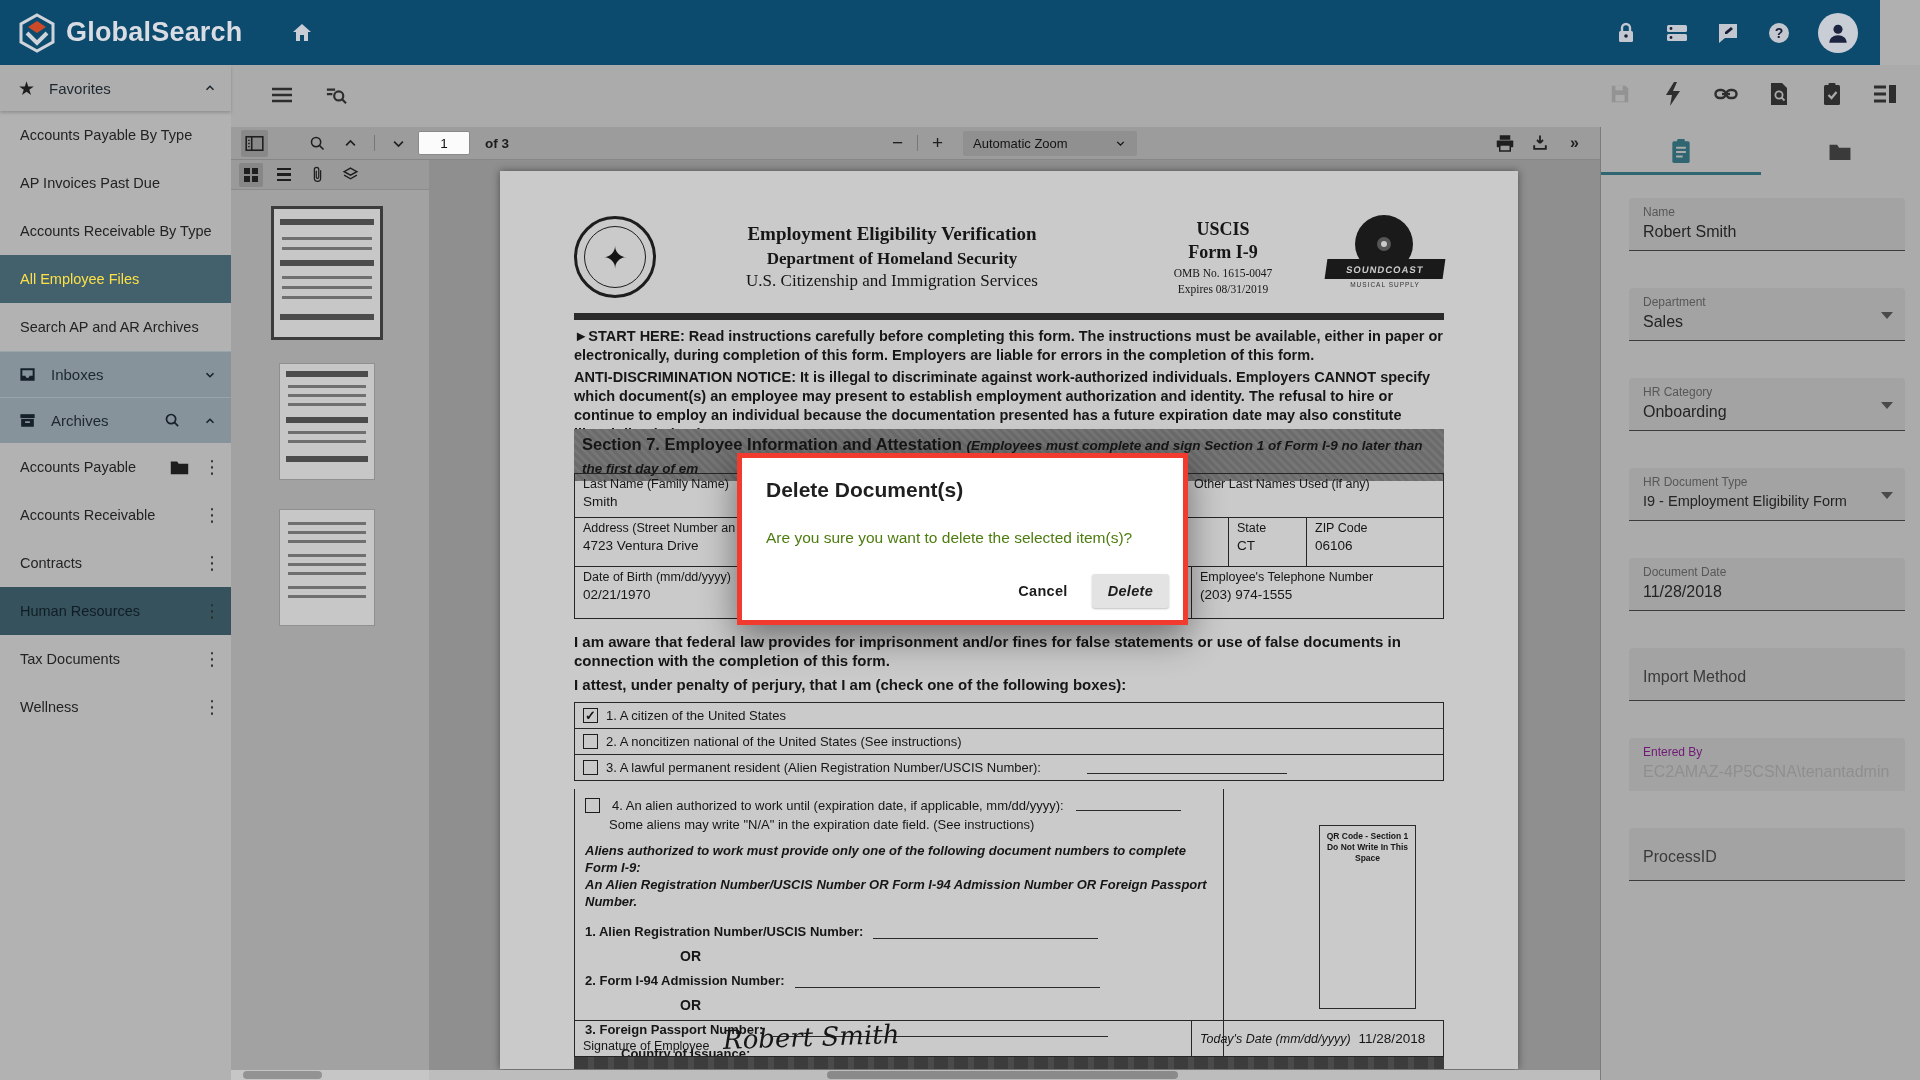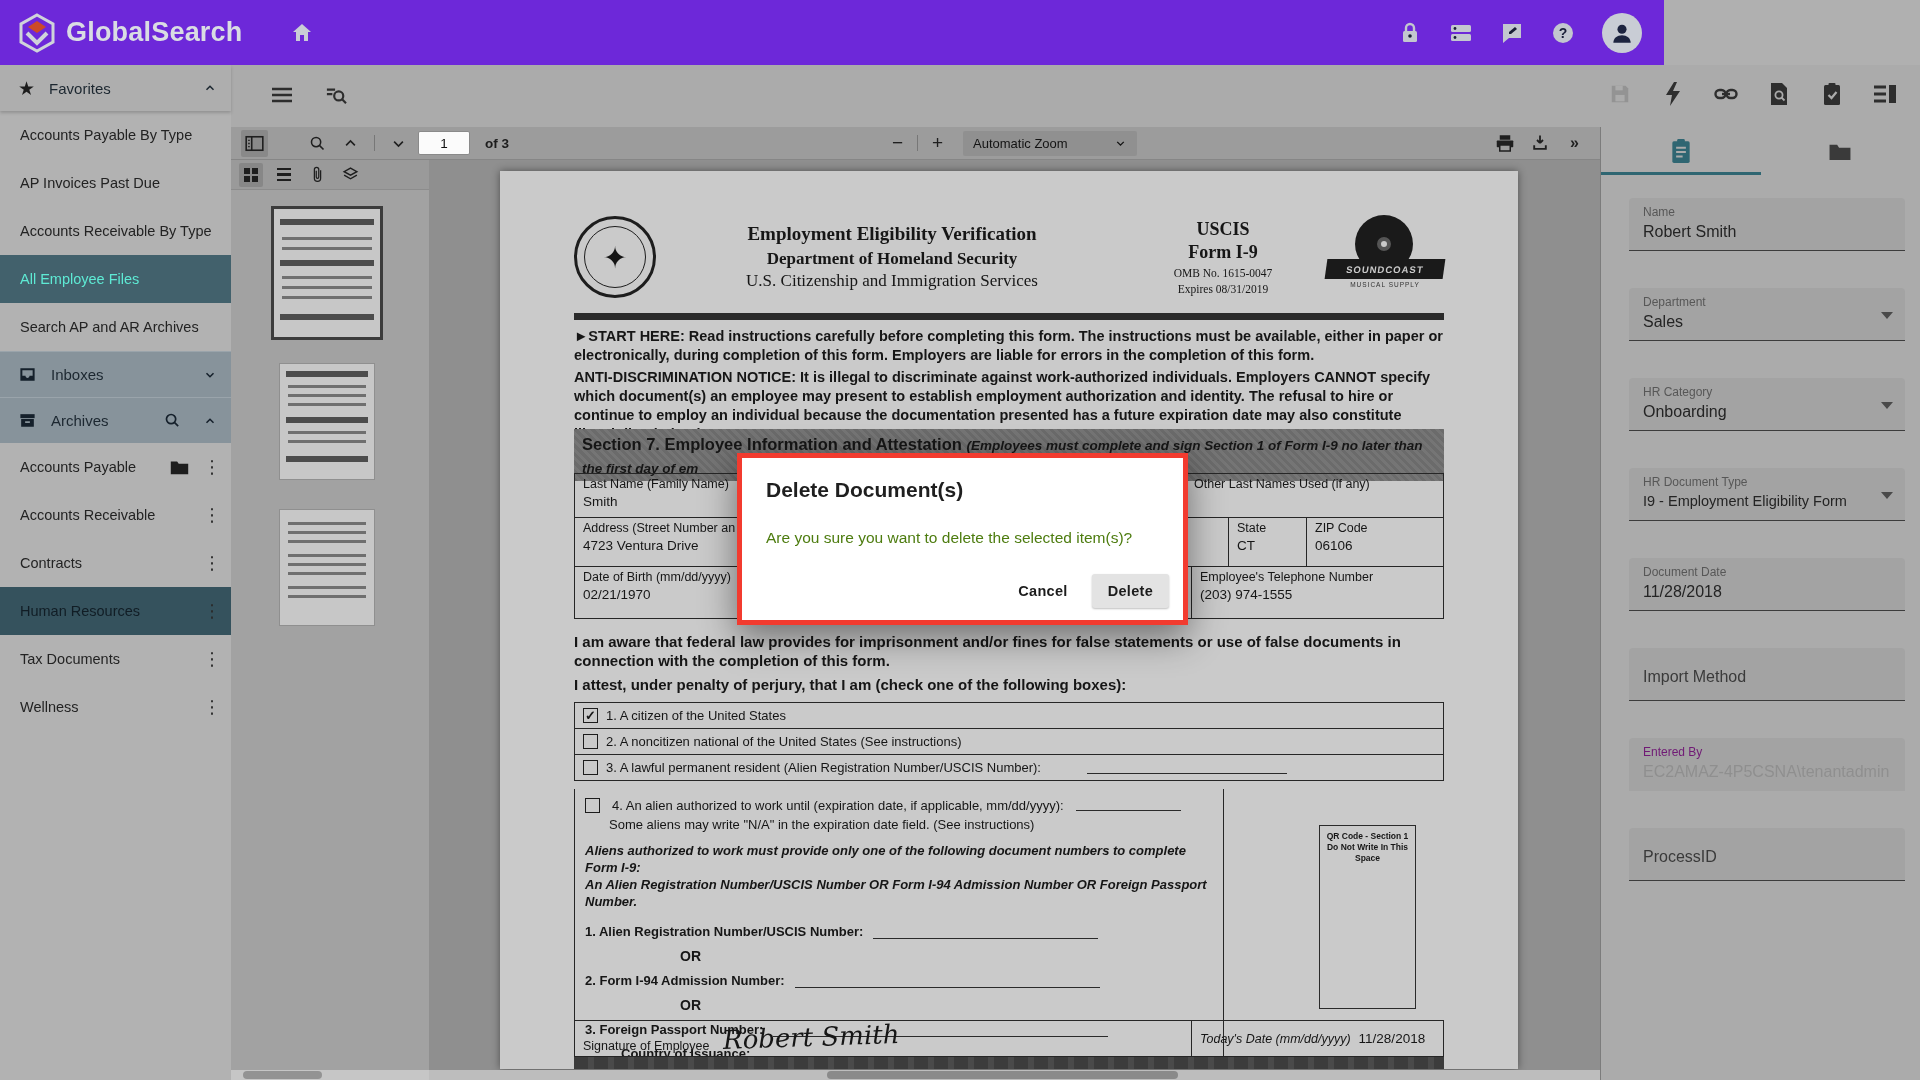--- a/index.html
+++ b/index.html
@@ -1,39 +1,39 @@
 <!DOCTYPE html>
 <html><head>
 <meta charset="utf-8">
 <style>
   * { margin:0; padding:0; box-sizing:border-box; }
   html,body { width:1920px; height:1080px; }
   body { font-family:"Liberation Sans", sans-serif; background:#b0b0b0; overflow:hidden; }
   #app { position:relative; width:1920px; height:1080px; background:#b0b0b0; overflow:hidden; }
 
   
-  .navbar { position:absolute; left:0; top:0; width:1664px; height:65px; background:#6d28d9;
+  .navbar { position:absolute; left:0; top:0; width:1880px; height:65px; background:#0c4a6e;
             display:flex; align-items:center; z-index:30; }
   .brand { display:flex; align-items:center; gap:10px; padding-left:18px; }
   .brand-name { color:#d9dce3; font-size:27px; font-weight:700; letter-spacing:.2px; }
   .nav-home { margin-left:48px; color:#c9cdd6; }
   .nav-right { margin-left:auto; display:flex; align-items:center; gap:27px; padding-right:22px; color:#c3c7cf; }
   .nav-ic { width:24px; height:24px; display:flex; align-items:center; justify-content:center; cursor:pointer; }
   .avatar { width:40px; height:40px; border-radius:50%; background:#c9cdd5; display:flex; align-items:center; justify-content:center; color:#1d2440; }
 
   
   .sidebar { position:absolute; left:0; top:65px; width:231px; bottom:0; background:#b2b2b2; z-index:5; }
   .side-head { height:46px; display:flex; align-items:center; padding:0 14px 0 18px; font-size:15px;
                font-weight:500; color:#1c2730; background:#aeaeae; box-shadow:0 2px 3px rgba(0,0,0,.18); position:relative; z-index:2;}
   .side-head .lbl { margin-left:14px; }
   .side-head .spacer { flex:1; }
   .side-head.bluish { background:#87939b; box-shadow:none; border-top:1px solid #9aa4ab; }
   .side-item { height:48px; display:flex; align-items:center; padding:0 10px 0 20px; font-size:14.5px; color:#232323; cursor:pointer; }
   .side-item .lbl { flex:1; padding-right:6px; }
-  .side-item.sel1 { background:#42616c; color:#5eead4; }
+  .side-item.sel1 { background:#42616c; color:#fde047; }
   .side-item.sel2 { background:#35525d; color:#111d25; }
   .kebab { font-size:18px; color:#2b2b2b; width:18px; text-align:center; }
   .mini-ic { color:#1d1d1d; display:flex; align-items:center; }
 
   
   .band { position:absolute; left:231px; top:65px; width:1689px; height:62px; background:#ababab; }
   .band-left { position:absolute; left:38px; top:17px; display:flex; gap:28px; color:#2d2d2d; }
   .band-right { position:absolute; right:22px; top:16px; display:flex; gap:27px; align-items:center; color:#2e2e2e; }
   .tool-btn { width:26px; height:26px; display:flex; align-items:center; justify-content:center; cursor:pointer; }
   .tool-btn.disabled { color:#939393; }
@@ -147,21 +147,21 @@
   .fld.disabled .fvalue { color:#8f8f8f; }
 
   
   .modal { position:absolute; left:737px; top:453px; width:451px; height:172px; background:#ffffff;
            border:5px solid #f23b2f; box-shadow:0 12px 34px rgba(0,0,0,.45); z-index:40; padding:20px 24px; }
   .m-title { font-size:21px; font-weight:700; color:#1f1f1f; }
   .m-msg { font-size:15.5px; color:#4d7c0f; margin-top:27px; }
   .m-actions { position:absolute; right:14px; bottom:12px; display:flex; gap:10px; align-items:center; }
   .btn { font-family:inherit; font-size:14.5px; font-weight:700; color:#1c1c1c; letter-spacing:.3px;
          border:none; background:transparent; padding:9px 14px; cursor:pointer; }
-  .btn.raised { background:#e3e3e3; border-radius:3px; padding:9px 16px; box-shadow:0 1px 2px rgba(0,0,0,.25); }
+  .btn.raised { background:#e3e3e3; border-radius:3px; padding:9px 16px; box-shadow:0 1px 2px rgba(0,0,0,.25);font-style:italic; }
 
   svg { display:block; }
 </style>
 </head>
 <body>
 
 <div id="app">
 
   <div class="navbar">
     <div class="brand">

